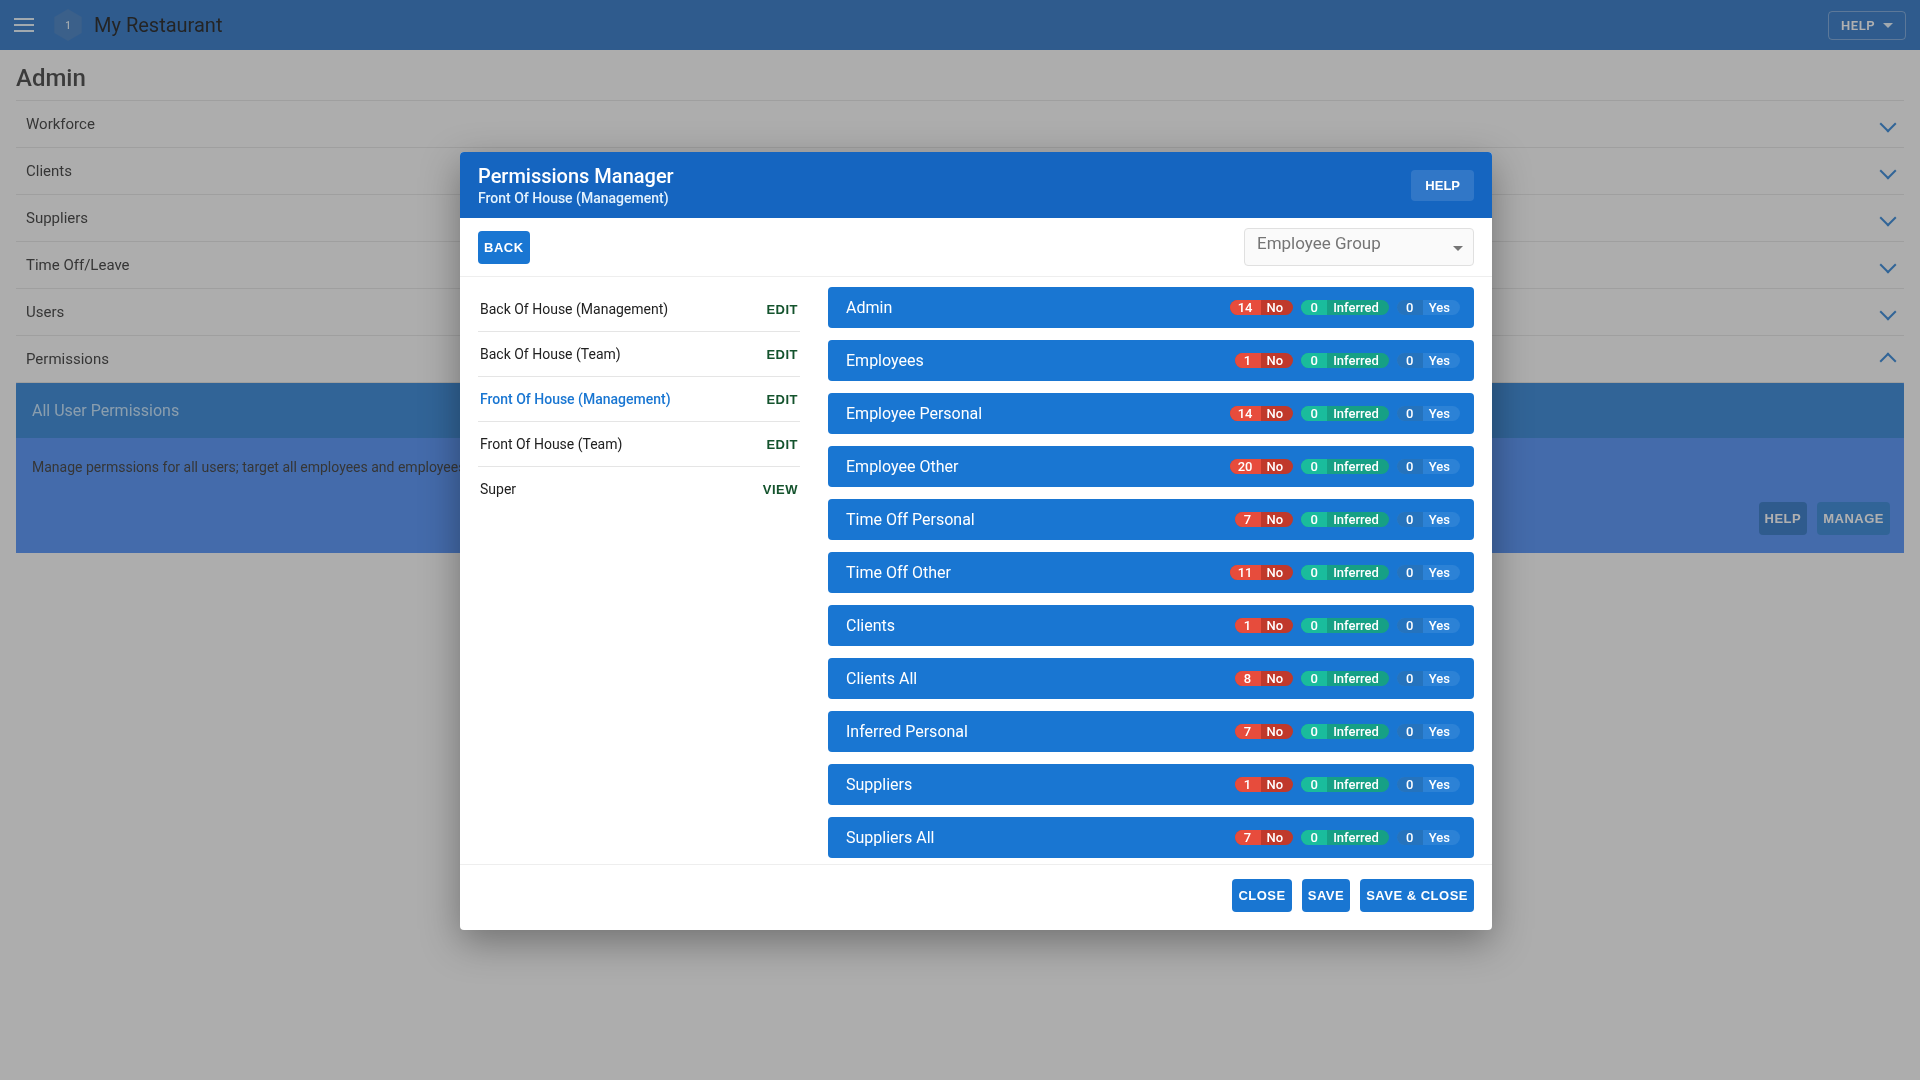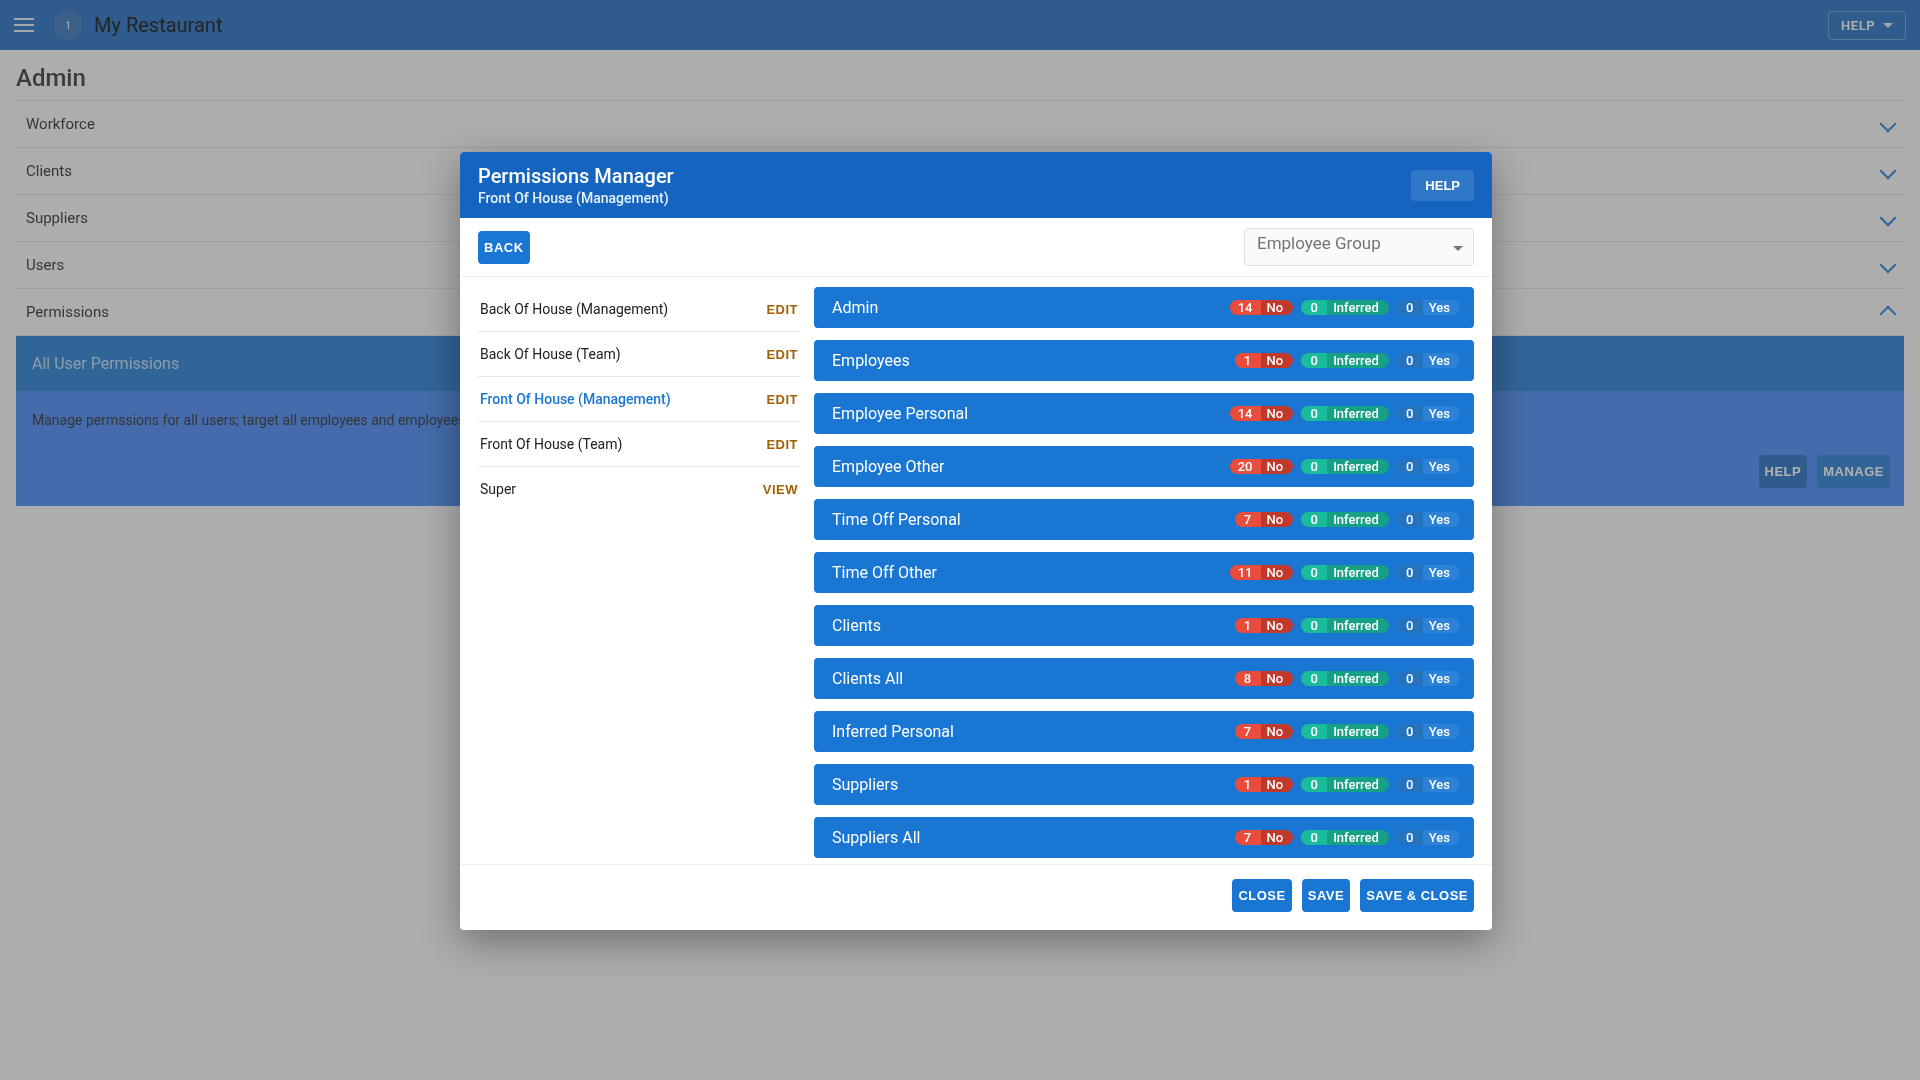--- a/index.html
+++ b/index.html
@@ -173,34 +173,34 @@
   .select-label { font-size: 17px; color:#757575; }
   .select-caret {
     width:0;height:0;
     border-left:5px solid transparent;
     border-right:5px solid transparent;
     border-top:5px solid #757575;
   }
   .dlg-body {
     display: flex;
     padding: 10px 18px 6px 18px;
-    gap: 14px;
+    gap: 28px;
     justify-content: flex-end;
   }
   .group-list { width: 322px; }
   .group-row {
     display: flex; align-items: center; justify-content: space-between;
     padding: 14px 2px;
     border-bottom: 1px solid #e5e5e5;
     font-size: 14px;
   }
   .group-row:last-child{ border-bottom:none; }
   .group-row.selected .group-name { color:#1976d2; font-weight:500; }
   .edit-link {
-    color:#a16207; font-weight:600; font-size:13px; letter-spacing:.5px;
+    color:#14532d; font-weight:600; font-size:13px; letter-spacing:.5px;
     cursor:pointer; border:none; background:none;
   }
   .cat-list { flex:1; display:flex; flex-direction:column; gap:12px; }
   .cat-row {
     background:#1976d2;
     color:#fff;
     border-radius:4px;
     padding: 11px 14px 11px 18px;
     display:flex; align-items:center;
     cursor:pointer;
@@ -263,20 +263,24 @@
     </div>
     <div class="acc-row">
       <span>Clients</span>
       <span class="chevron"></span>
     </div>
     <div class="acc-row">
       <span>Suppliers</span>
       <span class="chevron"></span>
     </div>
     <div class="acc-row">
+      <span>Time Off/Leave</span>
+      <span class="chevron"></span>
+    </div>
+    <div class="acc-row">
       <span>Users</span>
       <span class="chevron"></span>
     </div>
     <div class="acc-row">
       <span>Permissions</span>
       <span class="chevron up"></span>
     </div>
     <div class="permissions-panel">
       <div class="perm-header">All User Permissions</div>
       <div class="perm-body">

